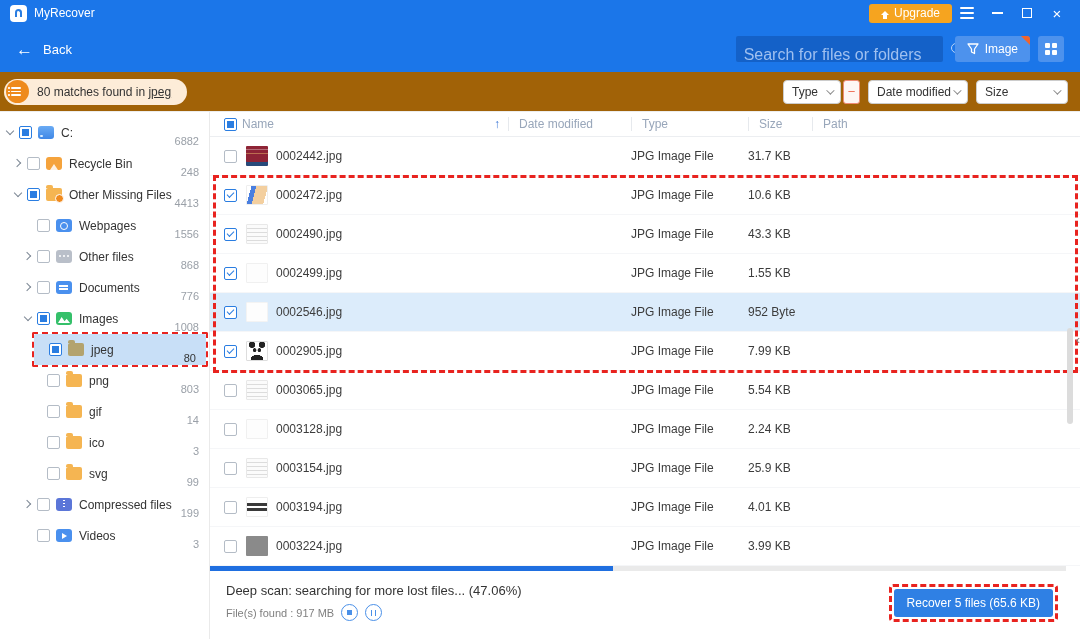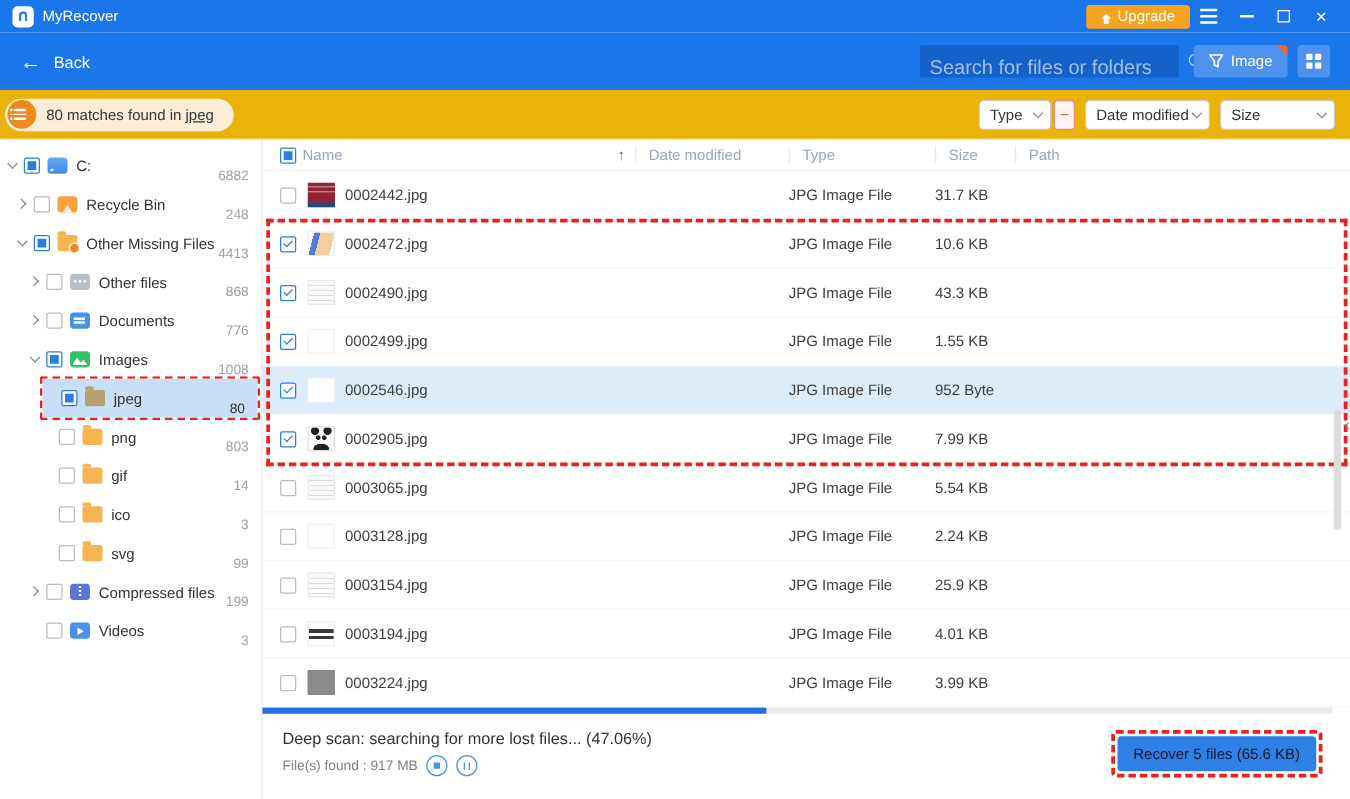--- a/index.html
+++ b/index.html
@@ -33,21 +33,21 @@
   .mag { position:relative; width:13px; height:13px; flex:none; }
   .mag::before { content:""; position:absolute; width:8px; height:8px; border:1.5px solid #bcd4f5; border-radius:50%; top:0; left:0; }
   .mag::after { content:""; position:absolute; width:5px; height:1.5px; background:#bcd4f5; transform:rotate(45deg); top:9px; left:7px; }
   .filter-btn { position:relative; height:26px; background:#4d92ed; border:none; border-radius:3px; color:#fff; font-size:12px; padding:0 12px; display:flex; align-items:center; gap:6px; margin-right:8px; cursor:pointer; overflow:hidden; }
   .filter-btn .fold { position:absolute; top:0; right:0; width:0; height:0; border-top:9px solid #f0642d; border-left:9px solid transparent; }
   .grid-btn { width:26px; height:26px; background:#4d92ed; border:none; border-radius:3px; display:flex; align-items:center; justify-content:center; cursor:pointer; }
   .grid-glyph { display:grid; grid-template-columns:5px 5px; grid-gap:2px; }
   .grid-glyph b { width:5px; height:5px; background:#fff; border-radius:1px; }
 
   
-  .banner-row { height:40px; background:#eab308; border-bottom:1px solid #ededed; display:flex; align-items:center; padding:0 12px 0 4px; }
+  .banner-row { height:40px; background:#a16207; border-bottom:1px solid #ededed; display:flex; align-items:center; padding:0 12px 0 4px; }
   .match-pill { display:flex; align-items:center; background:#fdecd8; border-radius:14px; height:26px; padding-right:16px; }
   .match-ico { width:23px; height:23px; border-radius:50%; background:#ee8a1c; margin:0 8px 0 2px; display:flex; flex-direction:column; justify-content:center; gap:2px; padding-left:5px; }
   .match-ico b { width:10px; height:1.5px; background:#fff; border-radius:1px; position:relative; }
   .match-ico b::before { content:""; position:absolute; left:-3px; top:0; width:1.5px; height:1.5px; background:#fff; border-radius:50%; }
   .match-text { font-size:12px; color:#333; }
   .match-link { text-decoration:underline; cursor:pointer; }
   .br-spacer { flex:1; }
   .dd { height:24px; border:1px solid #ccc; border-radius:4px; background:#fff; display:flex; align-items:center; justify-content:space-between; padding:0 8px; font-size:12px; color:#333; cursor:pointer; }
   .dd-type { width:58px; }
   .dd-date { width:100px; margin-left:8px; }
@@ -134,21 +134,21 @@
   
   .footer { flex:1; display:flex; align-items:flex-start; padding:12px 22px 0 16px; }
   .scan-status { font-size:13px; color:#333; margin-bottom:6px; }
   .files-line { display:flex; align-items:center; gap:7px; }
   .files-found { font-size:11px; color:#808080; }
   .circle-btn { width:17px; height:17px; border:1.4px solid #4a90e8; border-radius:50%; background:#fff; display:flex; align-items:center; justify-content:center; cursor:pointer; }
   .stop-glyph { width:5px; height:5px; background:#4a90e8; }
   .pause-glyph { width:5px; height:6px; border-left:1.6px solid #4a90e8; border-right:1.6px solid #4a90e8; }
   .f-spacer { flex:1; }
   .recover-wrap { border:3px dashed #e8231f; border-radius:4px; padding:2px; margin-top:1px; }
-  .recover-btn { background:#2f80e4; color:#0f172a; font-size:12px; border:none; border-radius:3px; height:28px; padding:0 13px; cursor:pointer; }
+  .recover-btn { background:#2f80e4; color:#ffffff; font-size:12px; border:none; border-radius:3px; height:28px; padding:0 13px; cursor:pointer; }
 </style>
 </head>
 <body>
 
 <div class="titlebar">
   <span class="logo">
       <i></i>
     </span>
   <span class="app-title">MyRecover</span>
   <span class="tb-spacer"></span>
@@ -249,20 +249,27 @@
     <span class="side-count">248</span>
   </div>
       <div class="side-item lv2">
     <span class="tchev down"></span>
     <span class="cb indeterminate"></span>
     <span class="tico ic-folder-missing fol"></span>
     <span class="side-label">Other Missing Files</span>
     <span class="side-count">4413</span>
   </div>
       <div class="side-item lv3">
+    <span class="tchev none"></span>
+    <span class="cb unchecked"></span>
+    <span class="tico ic-webpages sq"></span>
+    <span class="side-label">Webpages</span>
+    <span class="side-count">1556</span>
+  </div>
+      <div class="side-item lv3">
     <span class="tchev right"></span>
     <span class="cb unchecked"></span>
     <span class="tico ic-other-files sq"></span>
     <span class="side-label">Other files</span>
     <span class="side-count">868</span>
   </div>
       <div class="side-item lv3">
     <span class="tchev right"></span>
     <span class="cb unchecked"></span>
     <span class="tico ic-documents sq"></span>

